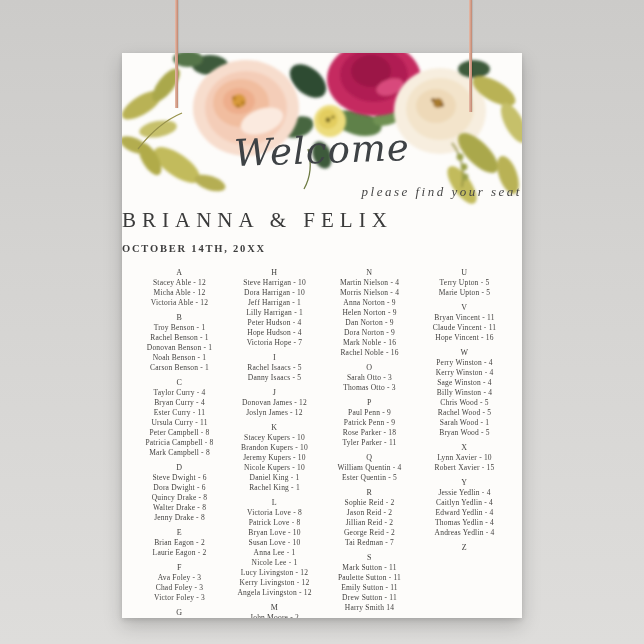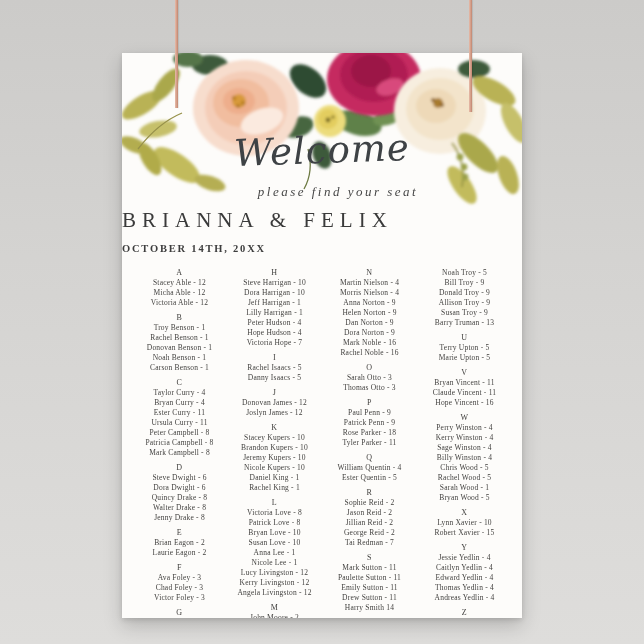--- a/index.html
+++ b/index.html
@@ -25,21 +25,21 @@
     box-shadow:0 8px 18px rgba(0,0,0,0.18), 0 2px 5px rgba(0,0,0,0.12);
   }
   .florals{position:absolute;left:0;top:0;z-index:1;}
   .headings{position:absolute;left:0;top:0;width:100%;z-index:2;}
   .welcome{
     position:absolute;top:76px;left:0;width:100%;text-align:center;
     font-family:"DejaVu Serif",serif;font-style:italic;font-weight:400;
     font-size:37px;color:#3e4245;transform:rotate(-2deg);letter-spacing:1px;
   }
   .tagline{
-    position:absolute;top:131px;left:16px;width:100%;text-align:center;
+    position:absolute;top:131px;left:0;width:100%;text-align:right;
     font-style:italic;font-size:13px;letter-spacing:2.5px;color:#474747;
   }
   .couple{
     position:absolute;top:155px;left:0;width:100%;text-align:left;
     font-size:21px;letter-spacing:6px;color:#3a3a3a;
   }
   .eventdate{
     position:absolute;top:190px;left:0;width:100%;
     font-size:10.5px;letter-spacing:1.8px;color:#3d3d3d;font-weight:bold;
   }
@@ -284,28 +284,20 @@
             <div class="letter">S</div>
             <div class="entry">Mark Sutton - 11</div>
             <div class="entry">Paulette Sutton - 11</div>
             <div class="entry">Emily Sutton - 11</div>
             <div class="entry">Drew Sutton - 11</div>
             <div class="entry">Harry Smith 14</div>
           </div>
         </div>
         <div class="col">
           <div class="sec">
-            <div class="entry">Noah Troy - 5</div>
-            <div class="entry">Bill Troy - 9</div>
-            <div class="entry">Donald Troy - 9</div>
-            <div class="entry">Allison Troy - 9</div>
-            <div class="entry">Susan Troy - 9</div>
-            <div class="entry">Barry Truman - 13</div>
-          </div>
-          <div class="sec">
             <div class="letter">U</div>
             <div class="entry">Terry Upton - 5</div>
             <div class="entry">Marie Upton - 5</div>
           </div>
           <div class="sec">
             <div class="letter">V</div>
             <div class="entry">Bryan Vincent - 11</div>
             <div class="entry">Claude Vincent - 11</div>
             <div class="entry">Hope Vincent - 16</div>
           </div>

